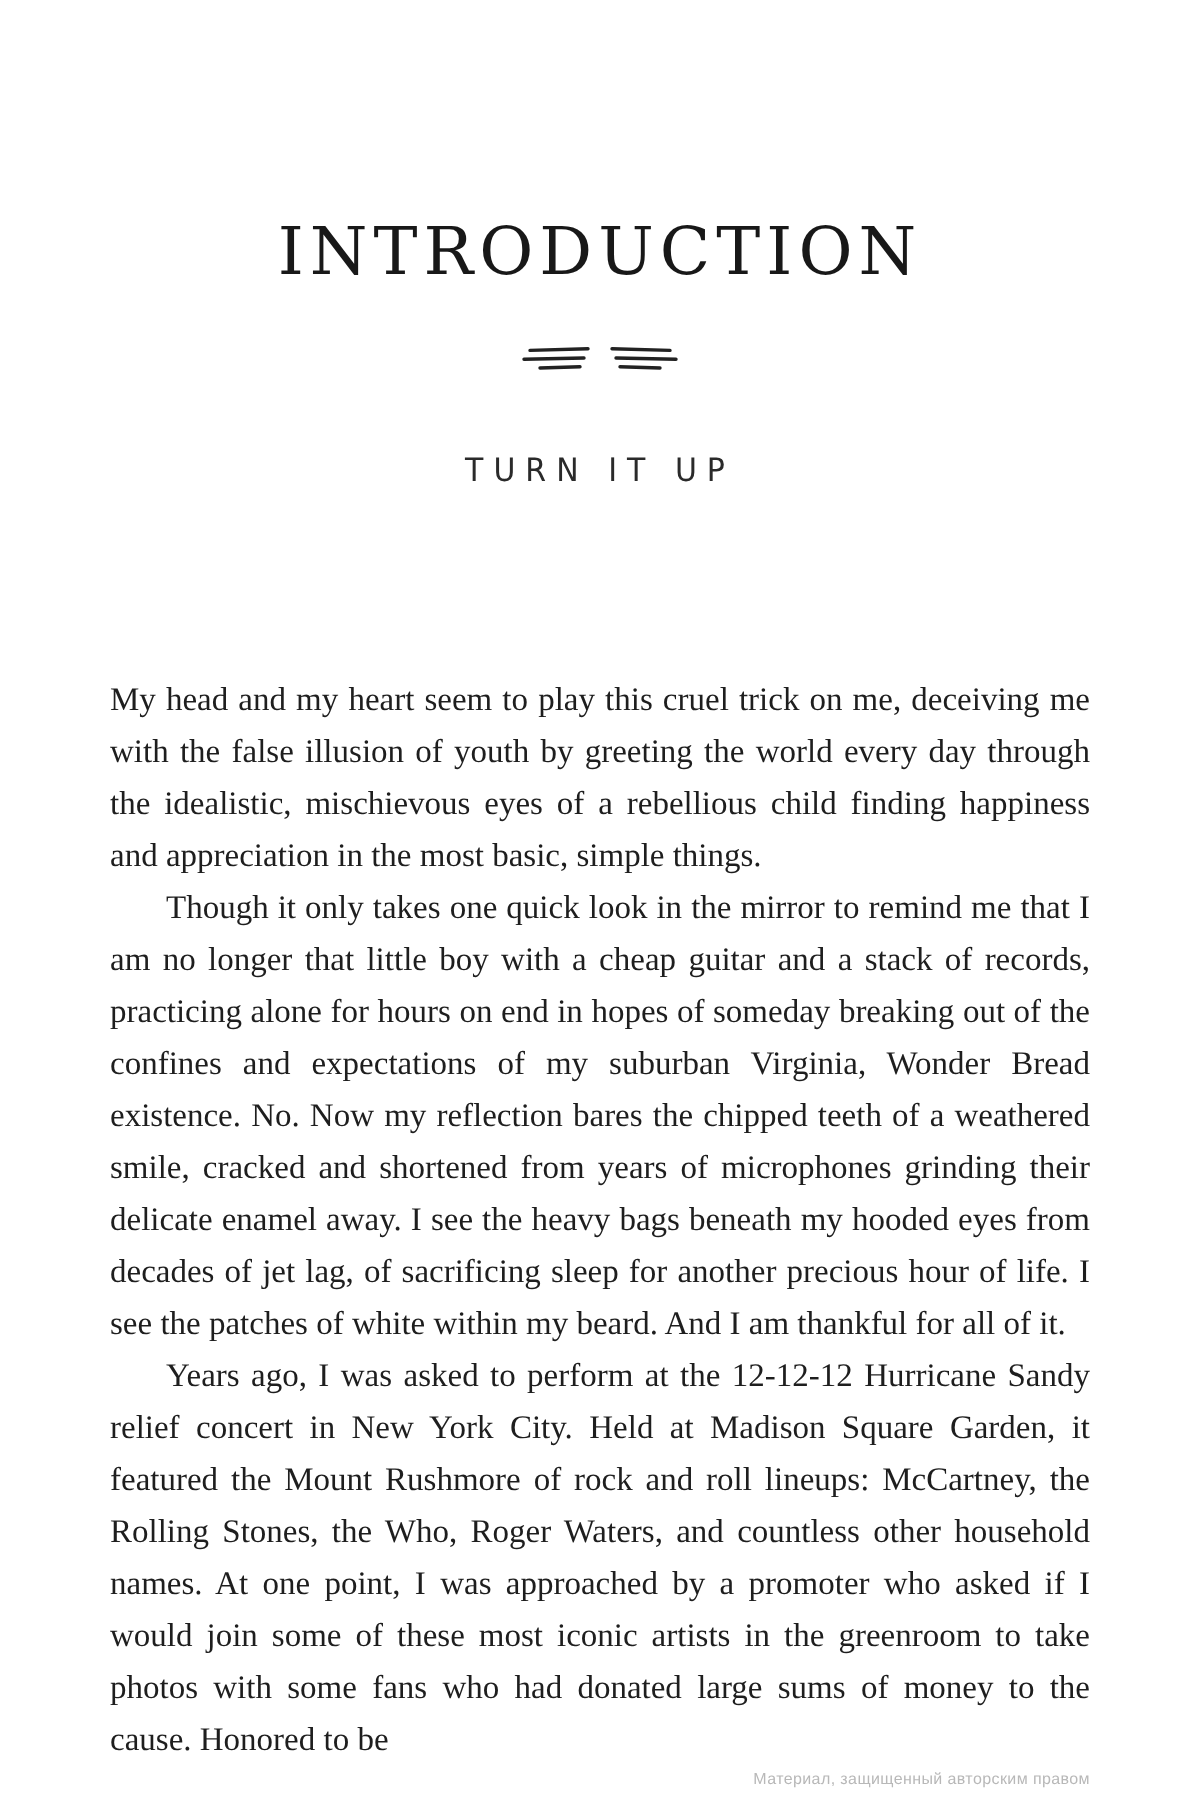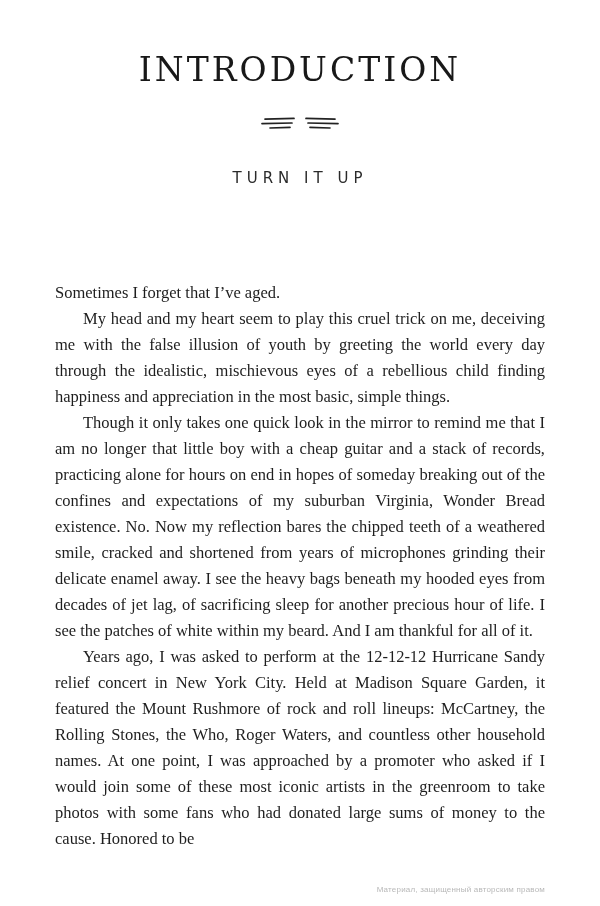--- a/index.html
+++ b/index.html
@@ -7,21 +7,21 @@
   .page {
     position: relative;
     width: 600px;
     height: 906px;
     margin: 0 auto;
     background: #ffffff;
     overflow: hidden;
     color: #1c1c1c;
   }
   .chapter-title {
-    margin-top: 50px;
+    margin-top: 106px;
     text-align: center;
     font-family: "DejaVu Serif", "Liberation Serif", serif;
     font-size: 33px;
     font-weight: 400;
     letter-spacing: 3px;
     color: #181818;
   }
   .divider-wrap {
     margin-top: 27px;
     display: flex;
@@ -76,21 +76,20 @@
           <line x1="47" y1="7.0" x2="77" y2="7.6"></line>
           <line x1="49" y1="11.4" x2="69" y2="12.0"></line>
         </g>
       </svg>
     </span>
   </div>
 
   <div class="chapter-subtitle">TURN IT UP</div>
 
   <div class="body-text">
-    <p>Sometimes I forget that I’ve aged.</p>
     <p>My head and my heart seem to play this cruel trick on me, deceiving me with the false illusion of youth by greeting the world every day through the idealistic, mischievous eyes of a rebellious child finding happiness and appreciation in the most basic, simple things.</p>
     <p>Though it only takes one quick look in the mirror to remind me that I am no longer that little boy with a cheap guitar and a stack of records, practicing alone for hours on end in hopes of someday breaking out of the confines and expectations of my suburban Virginia, Wonder Bread existence. No. Now my reflection bares the chipped teeth of a weathered smile, cracked and shortened from years of microphones grinding their delicate enamel away. I see the heavy bags beneath my hooded eyes from decades of jet lag, of sacrificing sleep for another precious hour of life. I see the patches of white within my beard. And I am thankful for all of it.</p>
     <p>Years ago, I was asked to perform at the 12-12-12 Hurricane Sandy relief concert in New York City. Held at Madison Square Garden, it featured the Mount Rushmore of rock and roll lineups: McCartney, the Rolling Stones, the Who, Roger Waters, and countless other household names. At one point, I was approached by a promoter who asked if I would join some of these most iconic artists in the greenroom to take photos with some fans who had donated large sums of money to the cause. Honored to be</p>
   </div>
 
   <div class="watermark">Материал, защищенный авторским правом</div>
 
 </div>
 
 </body></html>

